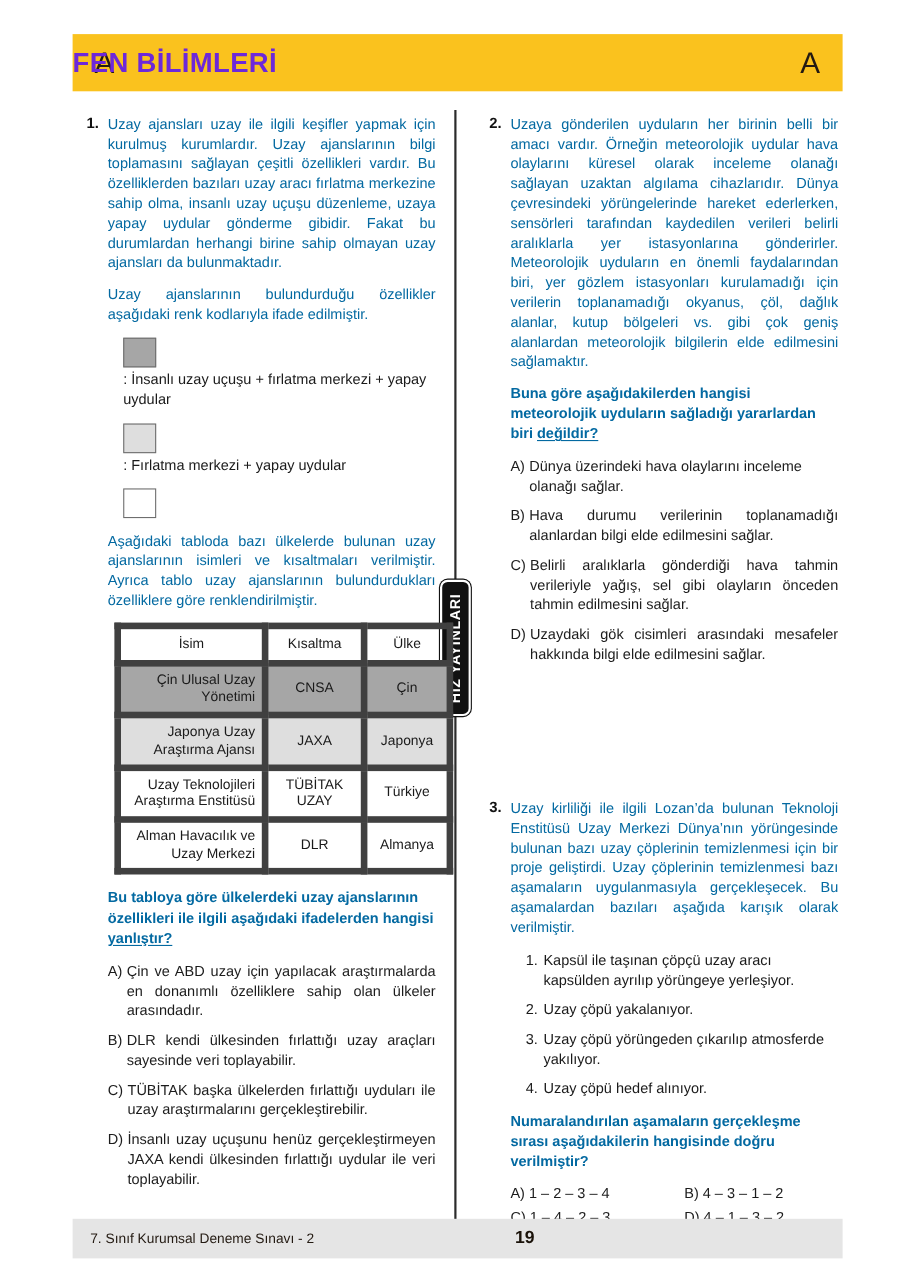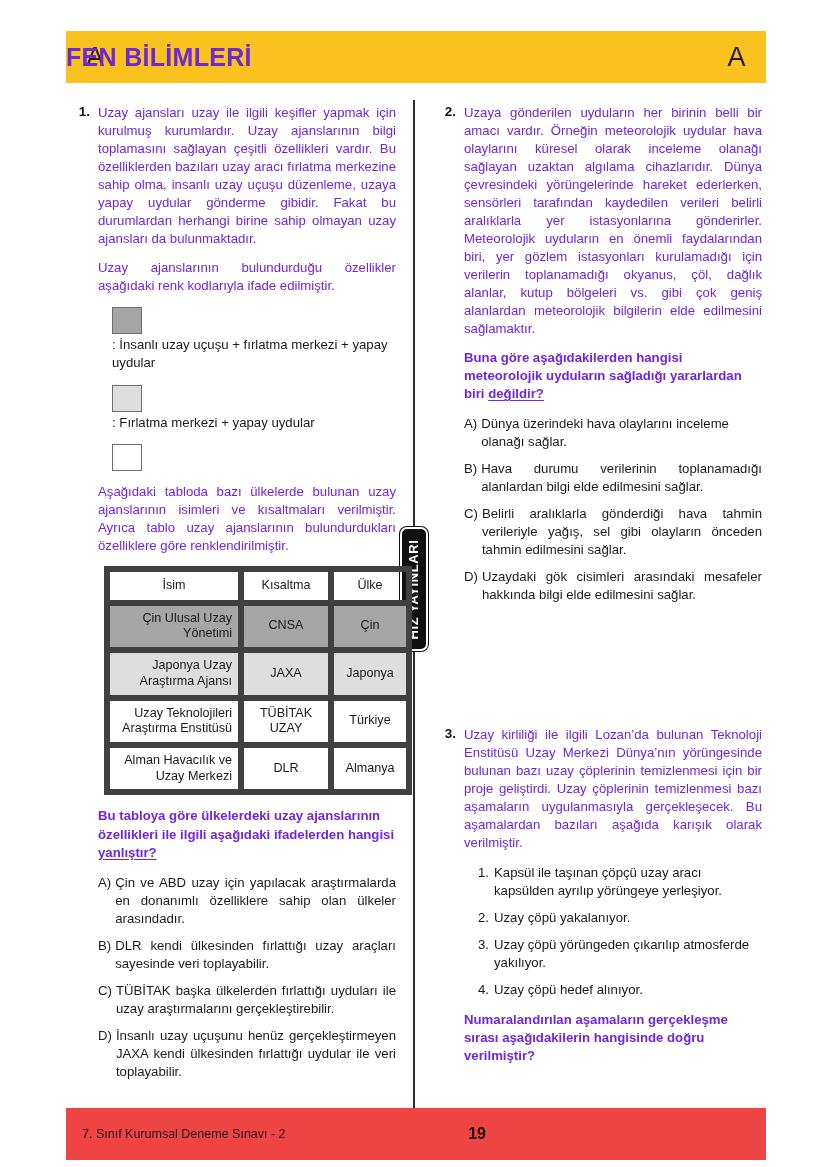--- a/index.html
+++ b/index.html
@@ -104,21 +104,21 @@
     color: #121212;
   }
   .q-body { margin-left: 32px; }
 
   p.para {
     margin: 0 0 11px 0;
     font-size: 13.2px;
     line-height: 1.365;
     text-align: justify;
     text-justify: inter-word;
-    color: #6d28d9;
+    color: #0369a1;
     hyphens: none;
   }
   p.para:last-child { margin-bottom: 0; }
   p.stem {
     font-weight: bold;
     text-align: left;
     margin-bottom: 12px;
   }
   .u { text-decoration: underline; text-underline-offset: 2px; }
 
@@ -211,22 +211,22 @@
     line-height: 1.365;
     margin-bottom: 9px;
   }
   .step-num { flex: 0 0 auto; padding-right: 5px; }
   .step-text { flex: 1 1 auto; text-align: left; }
 
   
   .footer-bar {
     position: absolute;
     left: 66px; top: 1108px;
-    width: 700px; height: 52px;
-    background: #ef4444;
+    width: 700px; height: 36px;
+    background: #e5e5e5;
     display: flex;
     align-items: center;
   }
   .footer-label {
     position: absolute;
     left: 16px;
     font-size: 12.5px;
     color: #231a12;
   }
   .footer-page {
@@ -391,20 +391,26 @@
             <span class="step-text">Uzay çöpü yörüngeden çıkarılıp atmosferde yakılıyor.</span>
           </div>
           <div class="step">
             <span class="step-num">4.</span>
             <span class="step-text">Uzay çöpü hedef alınıyor.</span>
           </div>
         </div>
 
         <p class="para stem">Numaralandırılan aşamaların gerçekleşme sırası aşağıdakilerin hangisinde doğru verilmiştir?</p>
 
+        <div class="opts-grid">
+          <span class="opt-inline">A) 1 – 2 – 3 – 4</span>
+          <span class="opt-inline">B) 4 – 3 – 1 – 2</span>
+          <span class="opt-inline">C) 1 – 4 – 2 – 3</span>
+          <span class="opt-inline">D) 4 – 1 – 3 – 2</span>
+        </div>
       </div>
     </div>
 
   </div>
 
   <div class="footer-bar">
     <span class="footer-label">7. Sınıf Kurumsal Deneme Sınavı - 2</span>
     <span class="footer-page">19</span>
   </div>
 

